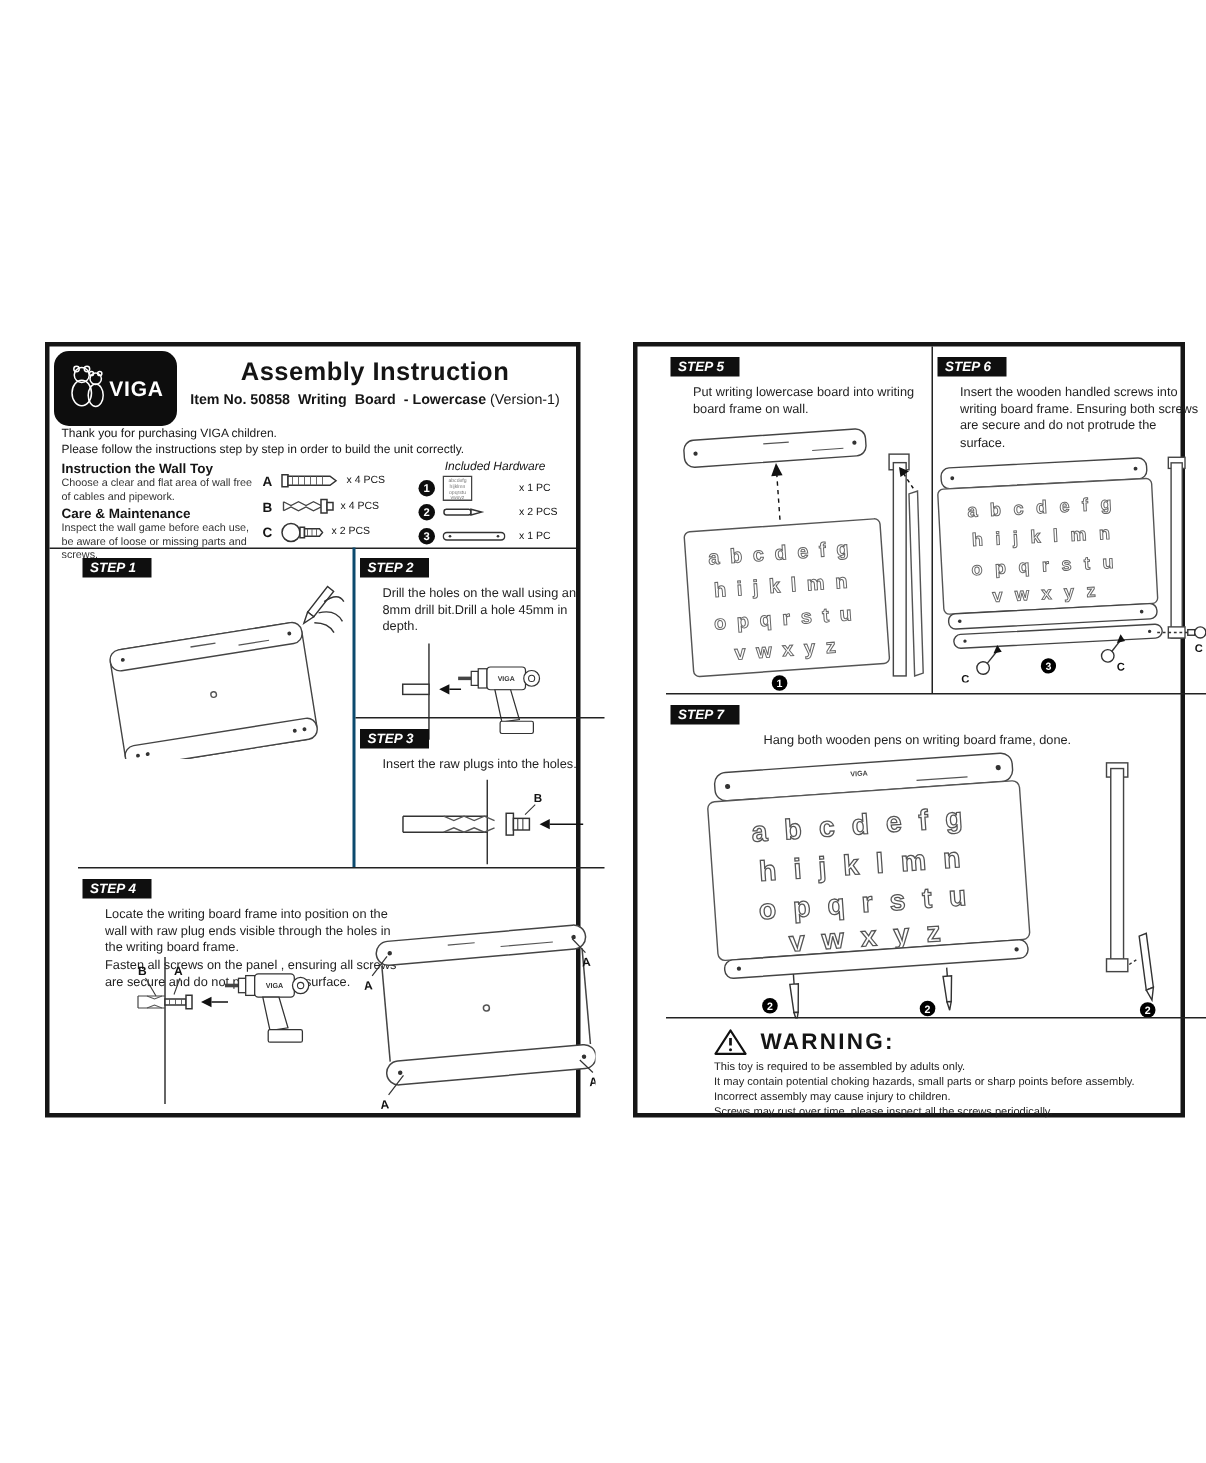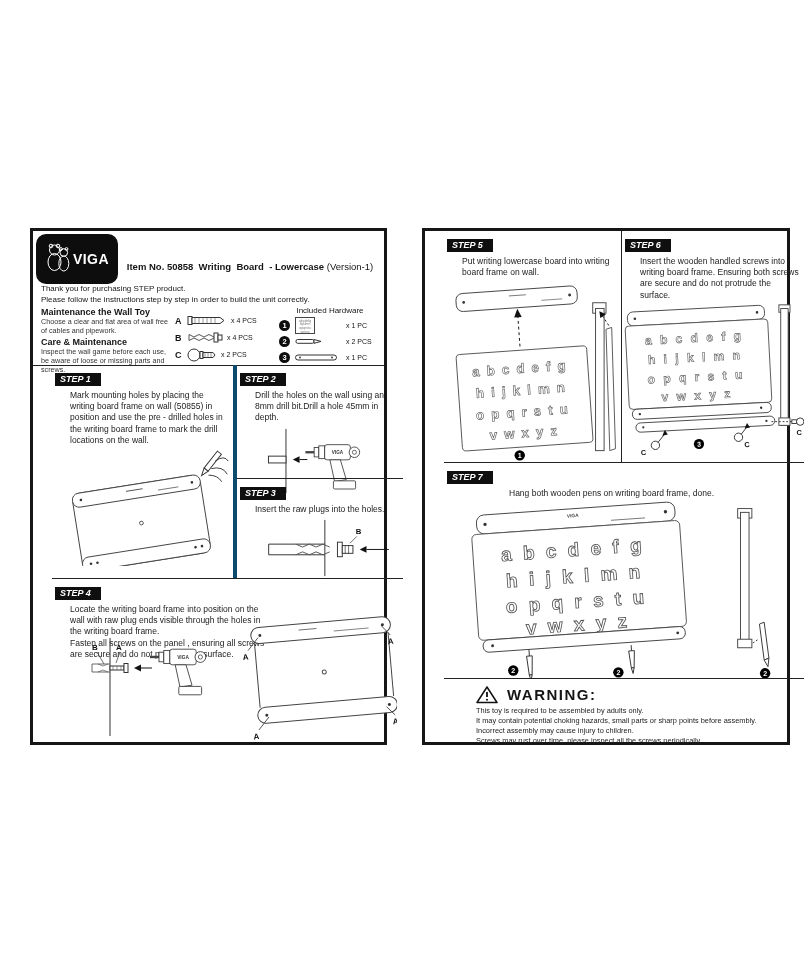--- a/index.html
+++ b/index.html
@@ -23,38 +23,38 @@
   .intro { position:absolute; left:8px; top:52px; font-size:8px; line-height:1.4; white-space:nowrap; }
   .cols { position:absolute; left:8px; top:74px; right:3px; display:flex; }
   .col-tips { width:134px; }
   .col-tips .h { font-size:9px; font-weight:bold; margin-top:2px; }
   .col-tips .p { font-size:7.2px; color:#333; line-height:1.25; }
   .col-abc { width:104px; padding-top:7px; }
   .abc-row { display:flex; align-items:center; gap:4px; height:17px; }
   .abc-key { font-weight:bold; font-size:9px; width:8px; }
   .abc-qty { font-size:7px; }
   .col-incl { flex:1; padding-top:1px; }
-  .incl-title { font-size:8px; text-align:center; margin-bottom:2px; }
+  .incl-title { font-size:8px; text-align:center; margin-bottom:2px;font-style:italic; }
   .incl-row { display:flex; align-items:center; gap:5px; height:16px; }
   .incl-ic { width:46px; display:flex; justify-content:flex-start; }
   .incl-qty { font-size:7px; }
   .badge { min-width:11px; width:11px; height:11px; border-radius:50%; background:#0d0d0d; color:#fff;
            font-size:7.5px; font-weight:bold; display:flex; align-items:center; justify-content:center; }
 
   
   .step-head { margin:3px 0 0 3px; }
   .step-badge { display:inline-block; background:#0f0f0f; color:#fff; font-size:9px; font-weight:bold;
                 font-style:italic; padding:1.5px 10px 1.5px 5px; }
   .step-text { font-size:8.5px; line-height:1.32; margin:4px 6px 0 18px; white-space:pre-line; color:#222; }
   .illus { display:block; }
   .center { margin:2px auto 0 auto; }
   .abs-bl { position:absolute; left:0; bottom:0; }
 
   
-  .c-step1 { left:0; top:134px; width:185px; height:213px; border-right:4px solid #0c4a6e; }
+  .c-step1 { left:0; top:134px; width:185px; height:213px; border-right:2px solid #0c4a6e; }
   .c-step2 { left:185px; top:134px; width:166px; height:113px; }
   .c-step3 { left:185px; top:247px; width:166px; height:100px; border-top:1px solid #222; }
   .c-step4 { left:0; top:347px; width:351px; height:164px; border-top:1px solid #222; }
   .c-step4 .step-text { width:198px; }
 
   
   .c-step5 { left:0; top:0; width:178px; height:231px; border-right:1px solid #222; }
   .c-step6 { left:178px; top:0; width:184px; height:231px; }
   .c-step7 { left:0; top:231px; width:362px; height:216px; border-top:1px solid #222; }
   .c-step7 .step-text { margin-left:65px; }
@@ -79,29 +79,30 @@
             <circle cx="9.5" cy="9" r="5"></circle>
             <ellipse cx="9.5" cy="21" rx="6.5" ry="8.5"></ellipse>
             <circle cx="16" cy="8" r="1.4"></circle>
               <circle cx="21.5" cy="8" r="1.4"></circle>
             <circle cx="18.8" cy="11.5" r="3.8"></circle>
             <ellipse cx="18.8" cy="22.5" rx="5" ry="7.5"></ellipse>
           </g>
         </svg>
         <span class="logo-text">VIGA</span>
       </div>
+      <div class="title">Assembly Instruction</div>
       <div class="item-line"><span>Item No. 50858  Writing  Board  - Lowercase</span> <span class="ver">(Version-1)</span></div>
       <div class="intro">
-        <div>Thank you for purchasing STEP product.</div>
+        <div>Thank you for purchasing VIGA children.</div>
         <div>Please follow the instructions step by step in order to build the unit correctly.</div>
       </div>
 
       <div class="cols">
         <div class="col-tips">
-          <div class="h">Maintenance the Wall Toy</div>
+          <div class="h">Instruction the Wall Toy</div>
           <div class="p">Choose a clear and flat area of wall free of cables and pipework.</div>
           <div class="h">Care &amp; Maintenance</div>
           <div class="p">Inspect the wall game before each use, be aware of loose or missing parts and screws.</div>
         </div>
 
         <div class="col-abc">
           <div class="abc-row">
             <span class="abc-key">A</span>
             <svg width="40" height="13" viewBox="0 0 40 13">
               <rect x="1" y="2.5" width="4" height="8" fill="#fff" stroke="#333"></rect>
@@ -167,21 +168,20 @@
             </svg>
               </span>
             <span class="incl-qty">x 1 PC</span>
           </div>
         </div>
       </div>
     </div>
 
     <div class="cell c-step1">
       <div class="step-head"><span class="step-badge">STEP 1</span></div>
-      <div class="step-text">Mark mounting holes by placing the writing board frame on wall (50855) in position and use the pre - drilled holes in the writing board frame to mark the drill locations on the wall.</div>
       <svg class="illus center" width="182" height="118" viewBox="0 0 182 126">
         <g transform="rotate(-9 90 78)">
           <rect x="20" y="38" width="138" height="84" rx="9" fill="#fff" stroke="#444"></rect>
           <rect x="20" y="38" width="138" height="15" rx="7" fill="#fff" stroke="#444"></rect>
           <rect x="20" y="107" width="138" height="15" rx="7" fill="#fff" stroke="#444"></rect>
           <circle cx="29" cy="45.5" r="1.4" fill="#333"></circle>
             <circle cx="149" cy="45.5" r="1.4" fill="#333"></circle>
           <circle cx="29" cy="114.5" r="1.4" fill="#333"></circle>
             <circle cx="36" cy="114.5" r="1.4" fill="#333"></circle>
           <circle cx="142" cy="114.5" r="1.4" fill="#333"></circle>

